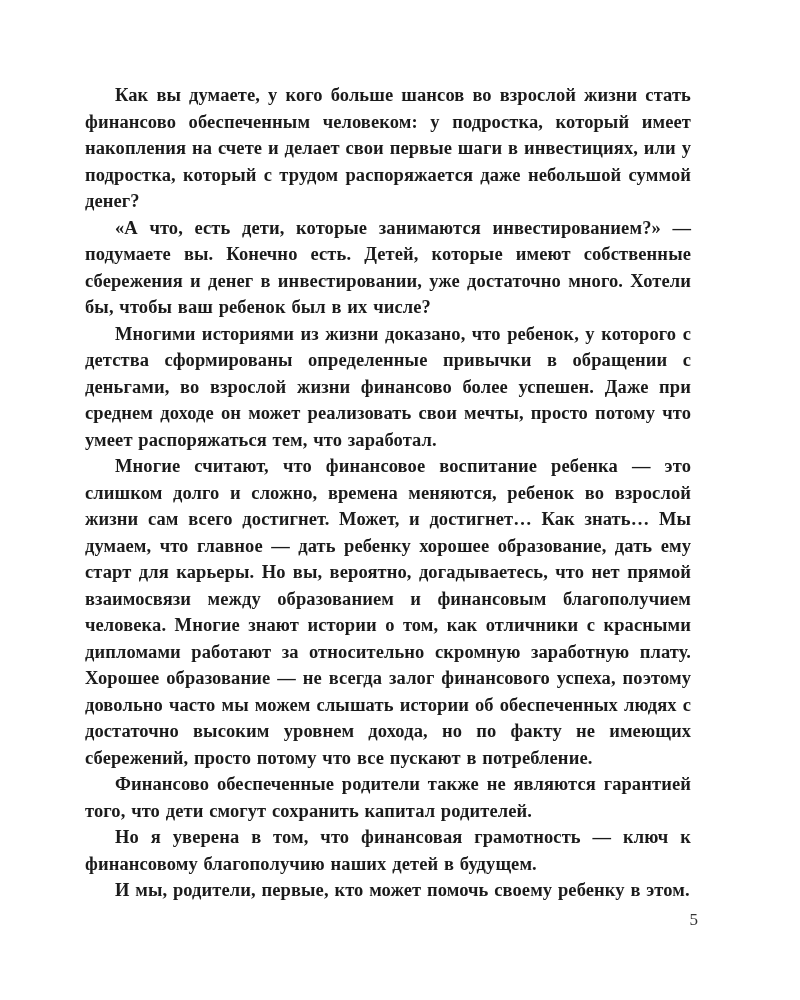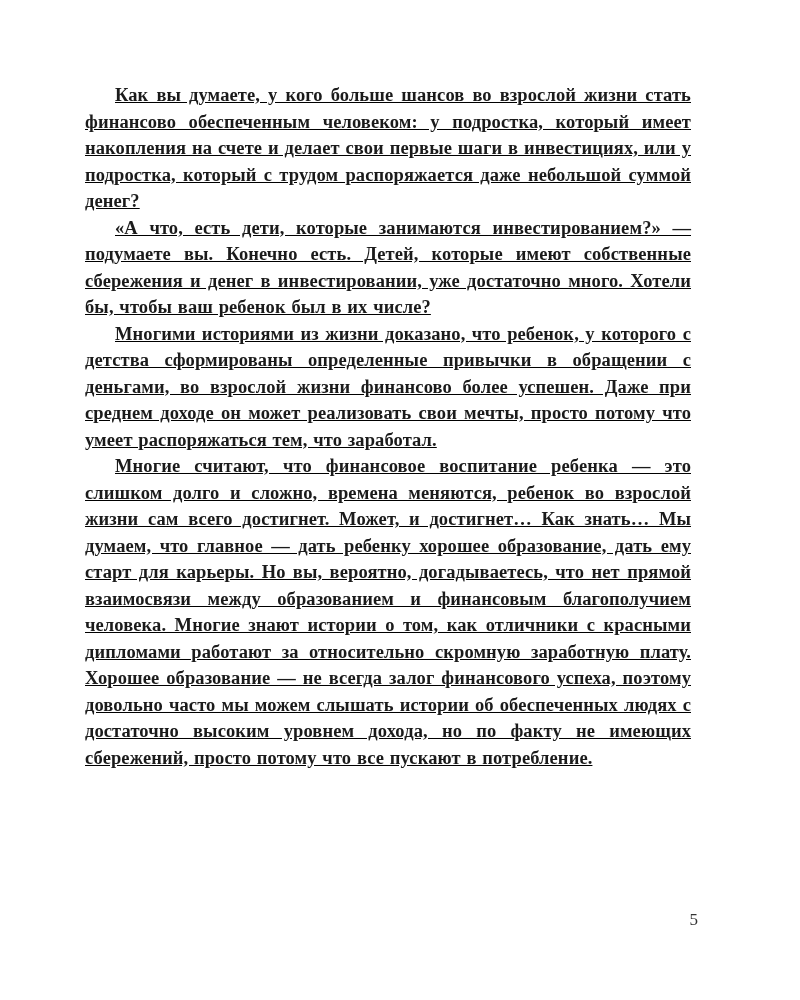--- a/index.html
+++ b/index.html
@@ -13,21 +13,20 @@
     height: 1000px;
     background: #ffffff;
     overflow: hidden;
     font-family: "Liberation Serif", "DejaVu Serif", serif;
   }
   .text-block {
     position: absolute;
     left: 85px;
     top: 82px;
     width: 606px;
-    text-decoration: underline;
   }
   .text-block p {
     margin: 0;
     padding: 0;
     font-size: 18.5px;
     line-height: 26.5px;
     font-weight: bold;
     color: #1b1b1b;
     text-align: justify;
     text-indent: 30px;
@@ -48,15 +47,18 @@
 </style>
 </head>
 <body>
 
 <div class="page">
   <div class="text-block">
     <p>Как вы думаете, у кого больше шансов во взрослой жизни стать финансово обеспеченным человеком: у подростка, который имеет накопления на счете и делает свои первые шаги в инвестициях, или у подростка, который с трудом распоряжается даже небольшой суммой денег?</p>
     <p>«А что, есть дети, которые занимаются инвестированием?» — подумаете вы. Конечно есть. Детей, которые имеют собственные сбережения и денег в инвестировании, уже достаточно много. Хотели бы, чтобы ваш ребенок был в их числе?</p>
     <p>Многими историями из жизни доказано, что ребенок, у которого с детства сформированы определенные привычки в обращении с деньгами, во взрослой жизни финансово более успешен. Даже при среднем доходе он может реализовать свои мечты, просто потому что умеет распоряжаться тем, что заработал.</p>
     <p>Многие считают, что финансовое воспитание ребенка — это слишком долго и сложно, времена меняются, ребенок во взрослой жизни сам всего достигнет. Может, и достигнет… Как знать… Мы думаем, что главное — дать ребенку хорошее образование, дать ему старт для карьеры. Но вы, вероятно, догадываетесь, что нет прямой взаимосвязи между образованием и финансовым благополучием человека. Многие знают истории о том, как отличники с красными дипломами работают за относительно скромную заработную плату. Хорошее образование — не всегда залог финансового успеха, поэтому довольно часто мы можем слышать истории об обеспеченных людях с достаточно высоким уровнем дохода, но по факту не имеющих сбережений, просто потому что все пускают в потребление.</p>
+    <p>Финансово обеспеченные родители также не являются гарантией того, что дети смогут сохранить капитал родителей.</p>
+    <p>Но я уверена в том, что финансовая грамотность — ключ к финансовому благополучию наших детей в будущем.</p>
+    <p>И мы, родители, первые, кто может помочь своему ребенку в этом.</p>
   </div>
   <div class="page-number">5</div>
 </div>
 
 </body></html>

